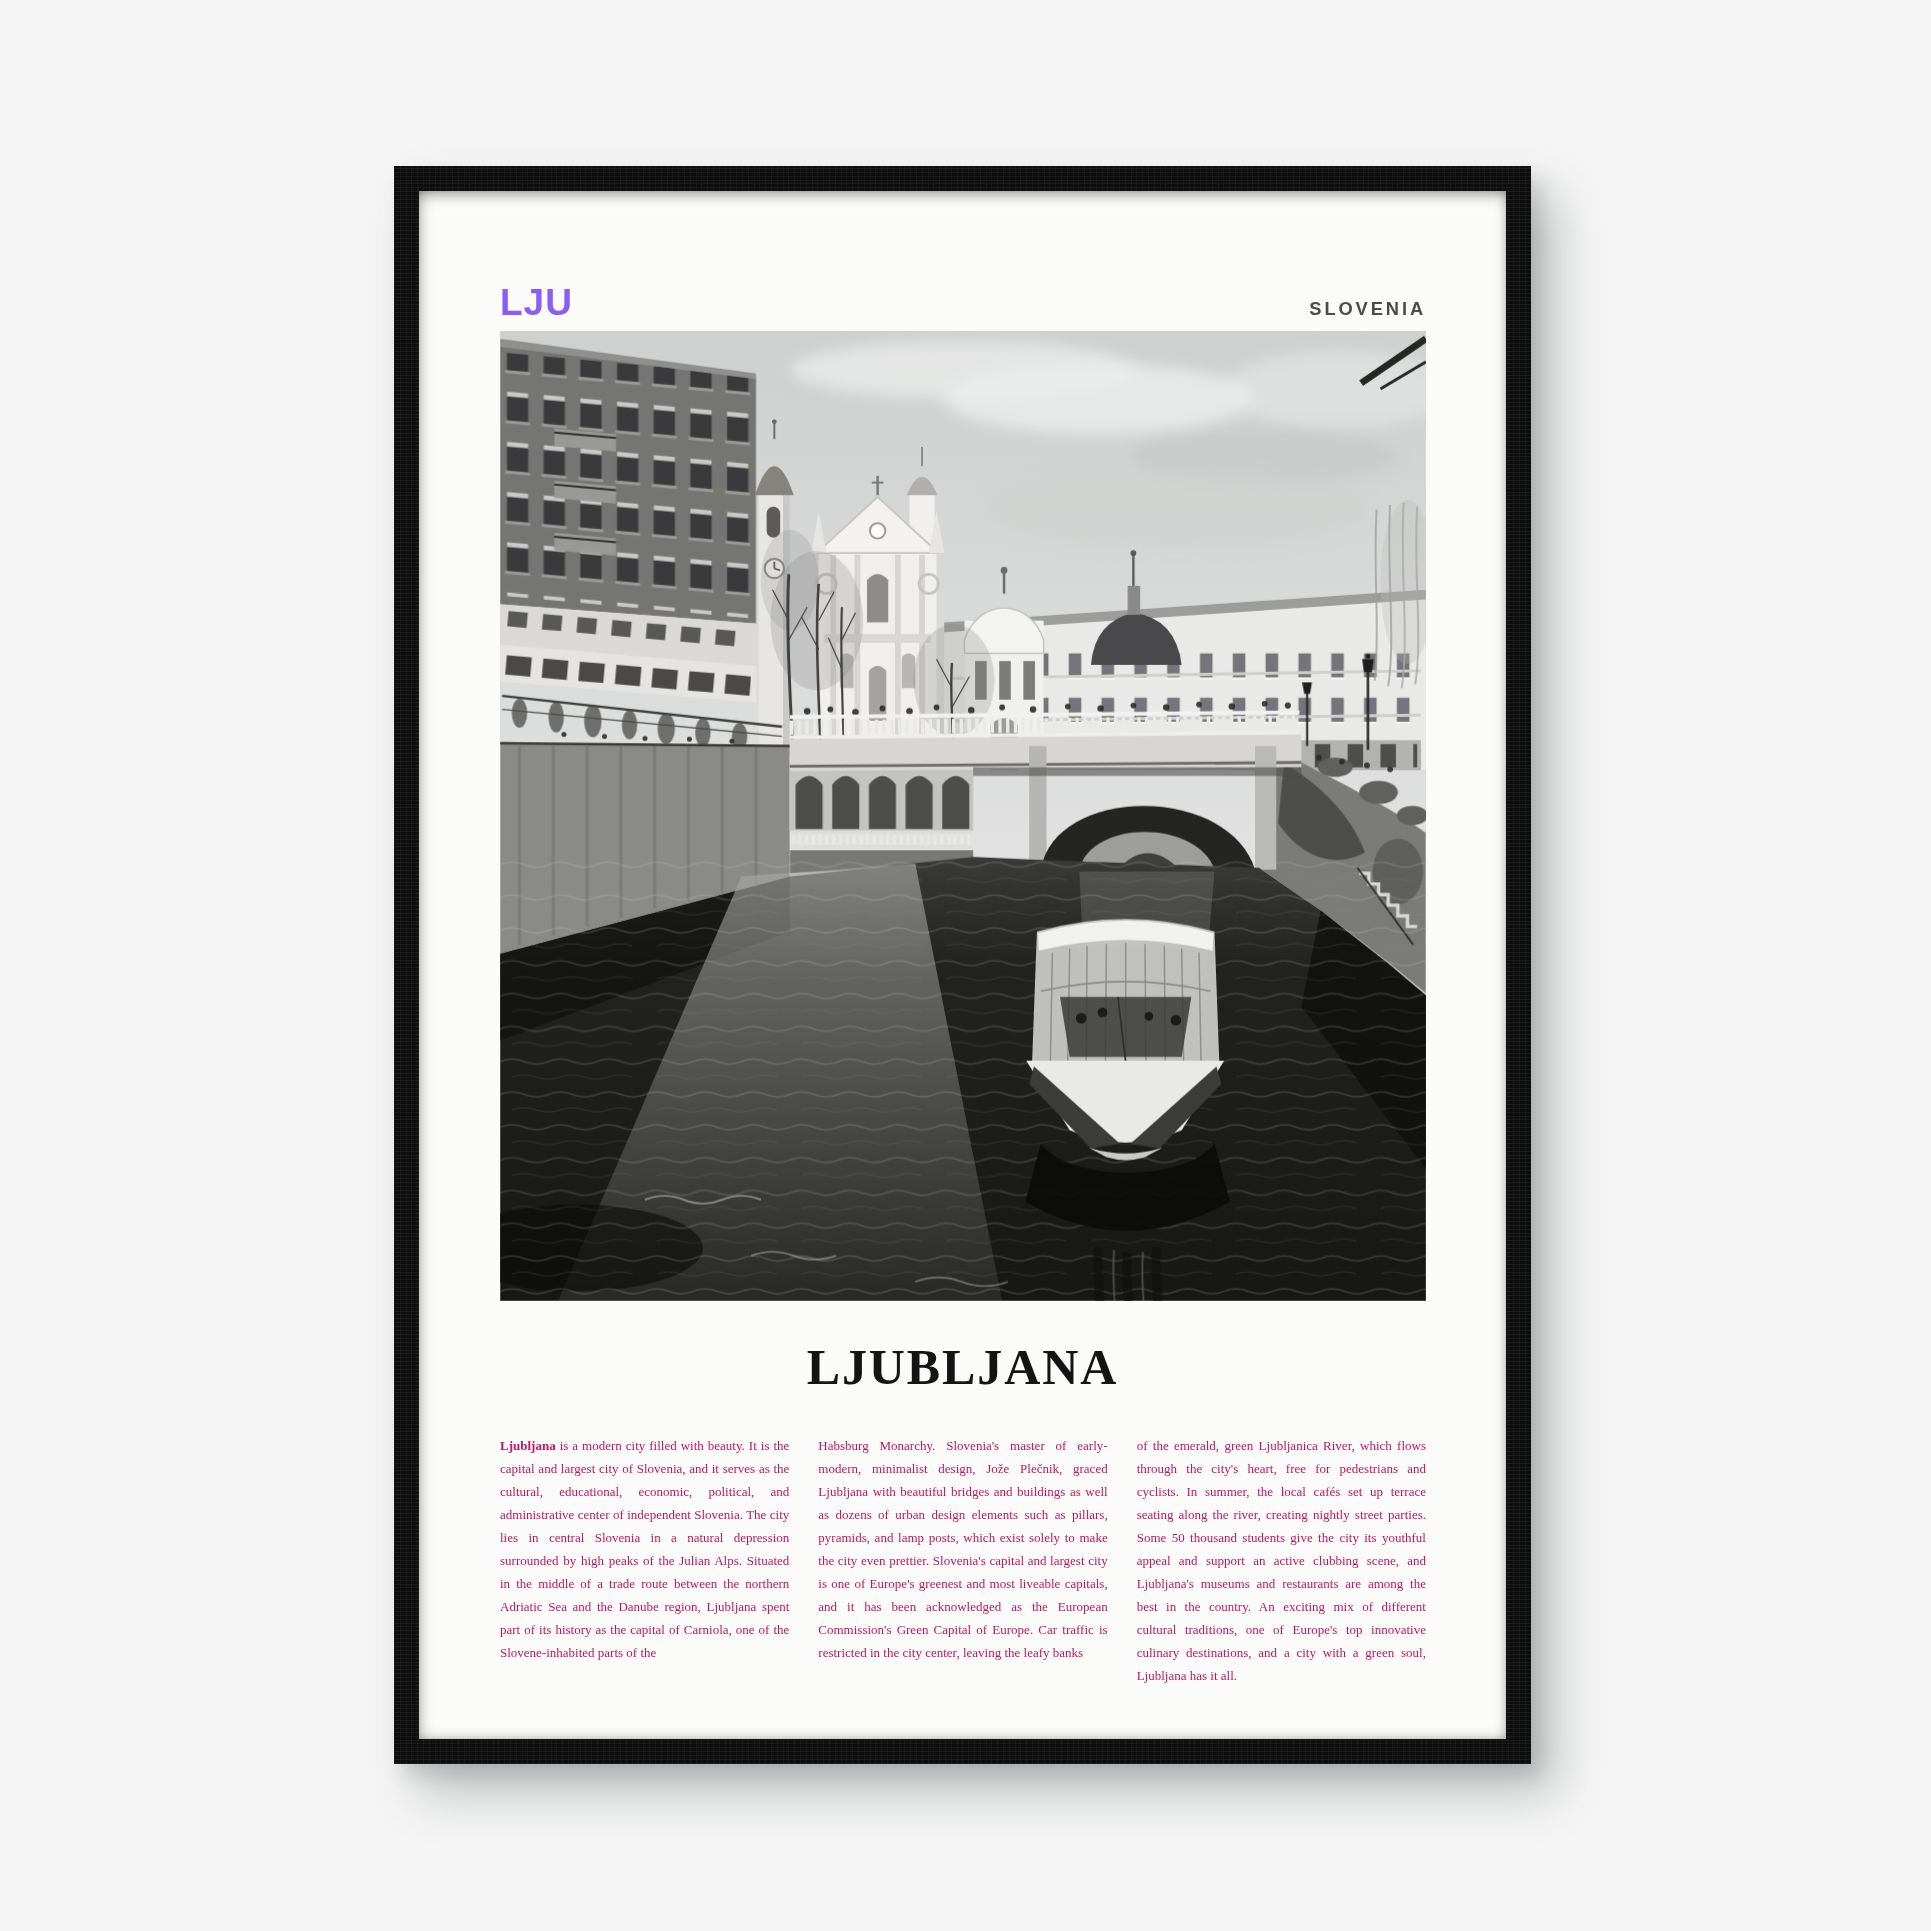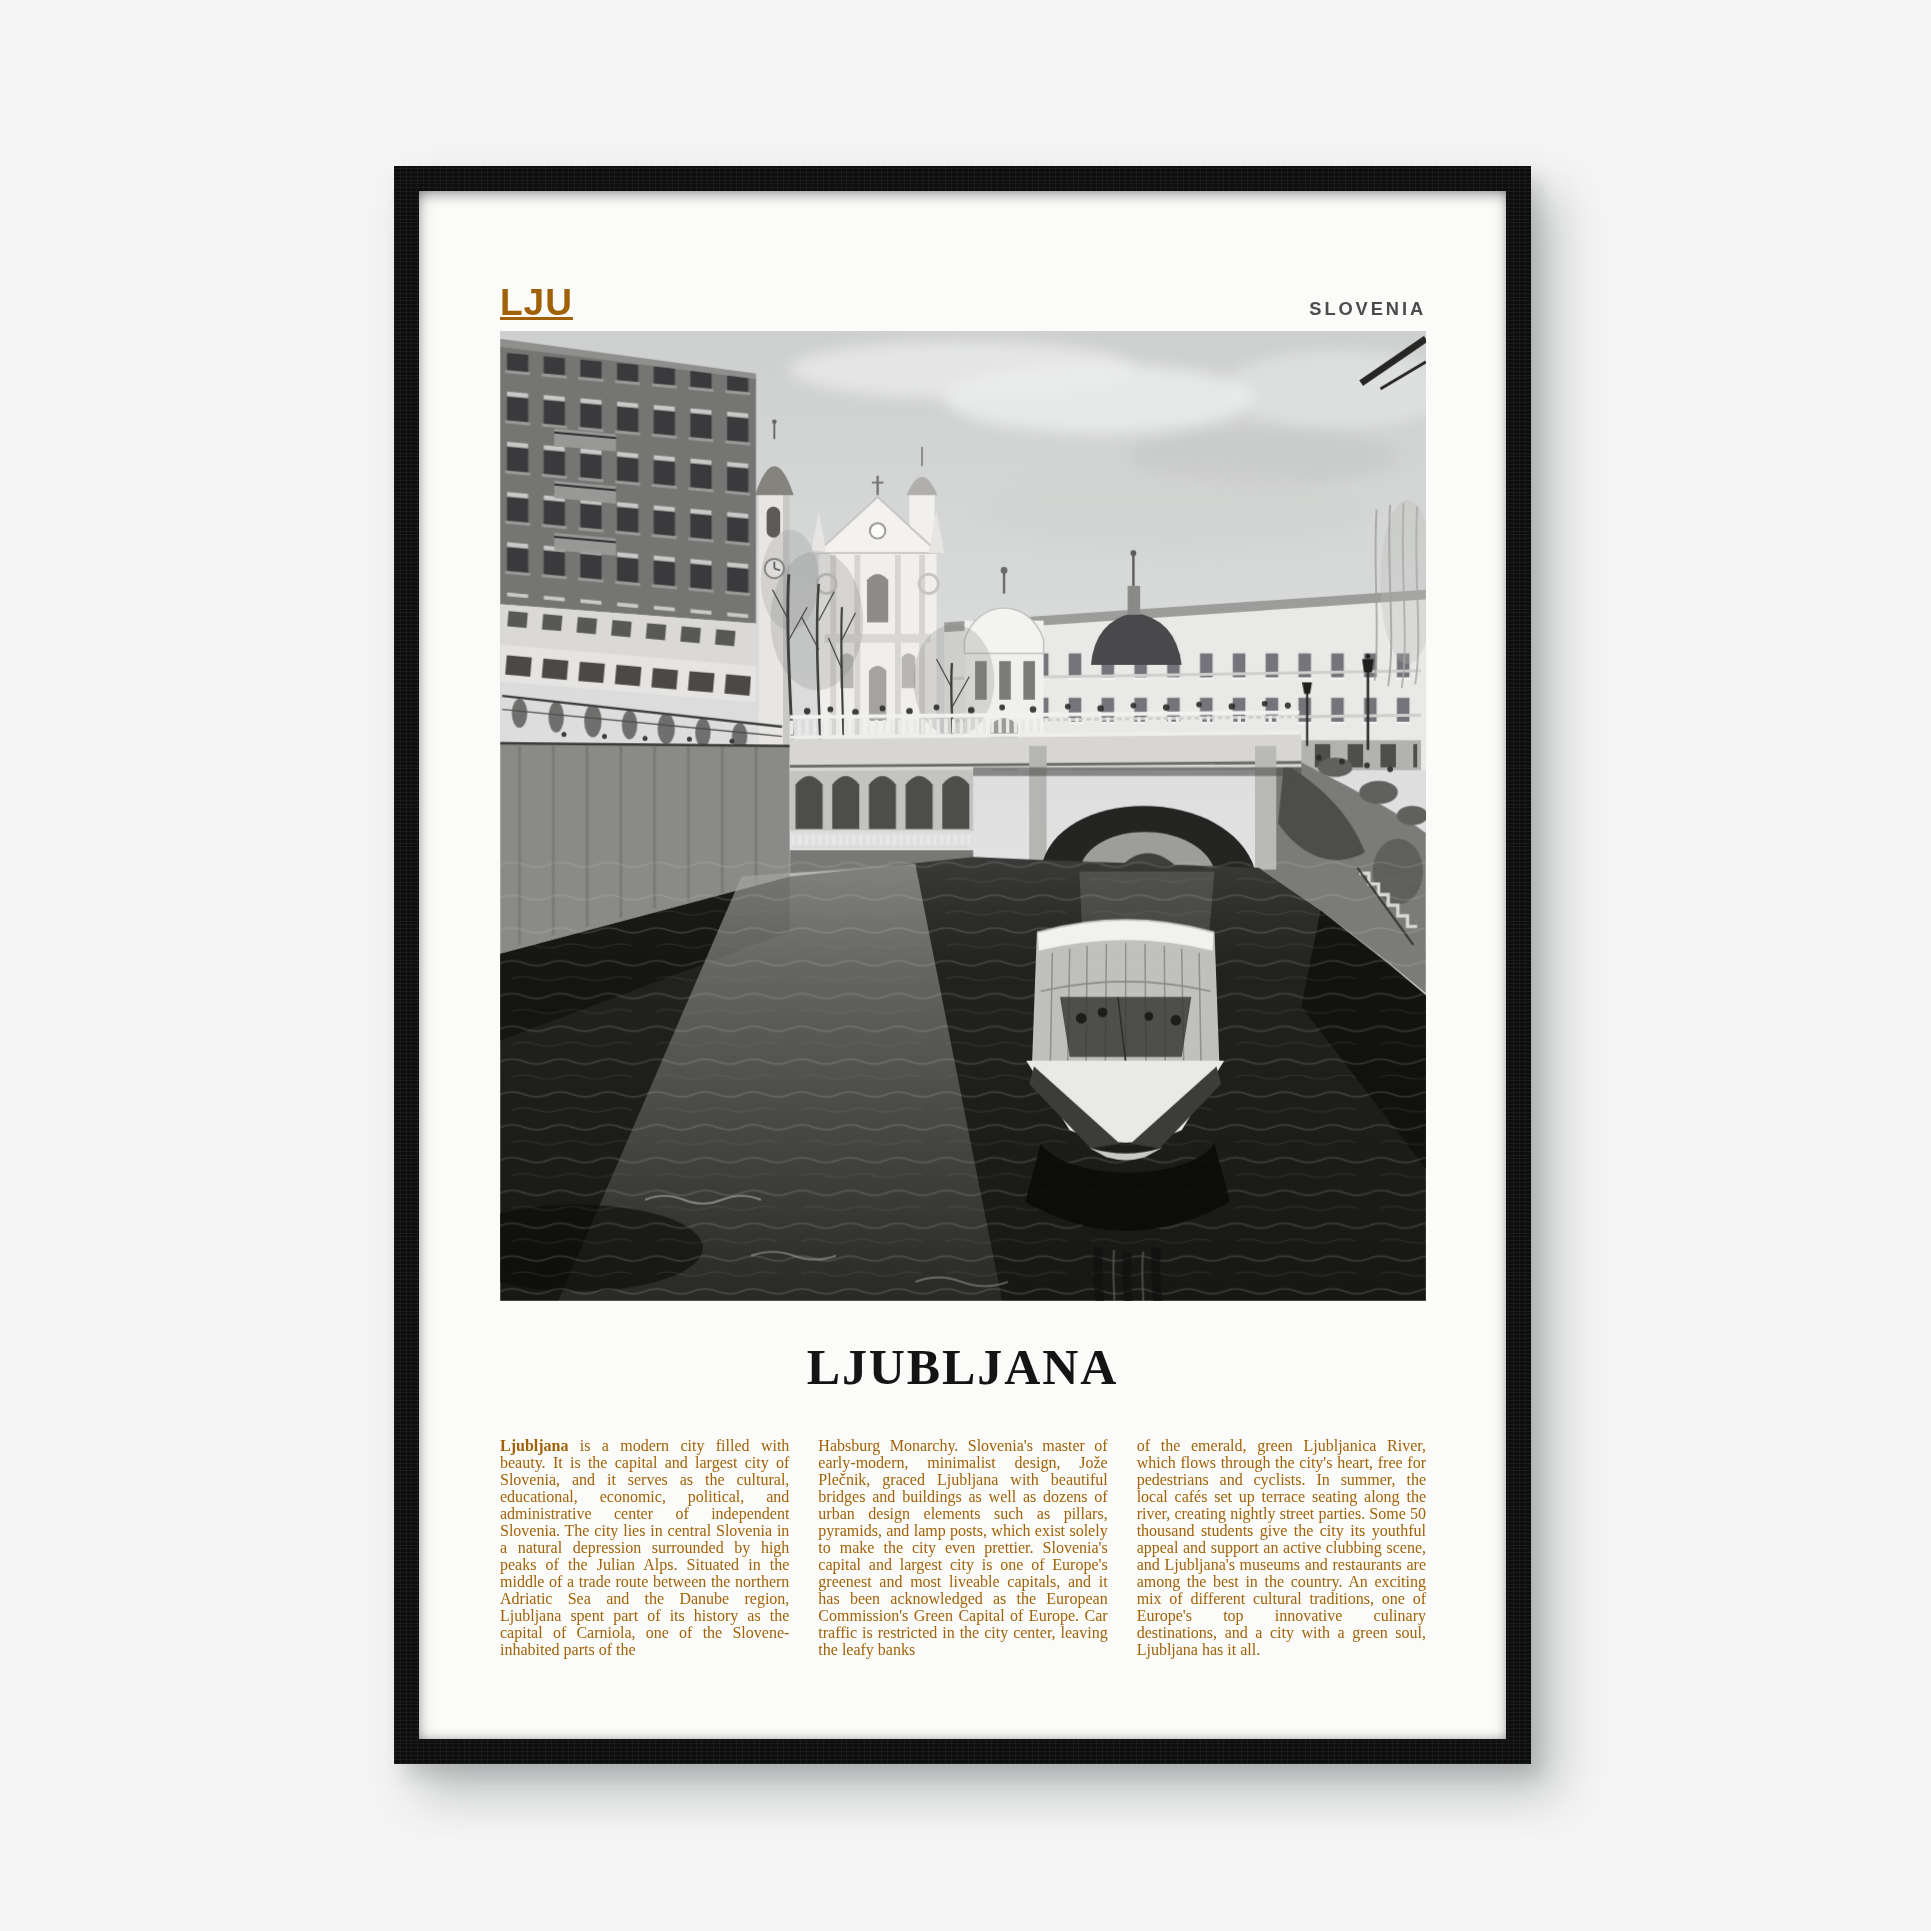--- a/index.html
+++ b/index.html
@@ -10,30 +10,30 @@
          background-image:repeating-linear-gradient(0deg, rgba(255,255,255,.05) 0 1px, transparent 1px 3.9px),
                           repeating-linear-gradient(90deg, rgba(255,255,255,.04) 0 1px, transparent 1px 5.8px);
          box-shadow:25px 29px 46px rgba(70,75,78,.30), 9.7px 11.6px 17.4px rgba(70,75,78,.18);}
   .mat{position:relative;width:1087px;height:1548px;background:#fbfbfa;
        box-shadow:inset 0 9.7px 15.4px -7.7px rgba(0,0,0,.45),
                   inset 9.7px 0 15.4px -9.7px rgba(0,0,0,.28),
                   inset -7.7px 0 13.5px -8.7px rgba(0,0,0,.22),
                   inset 0 -7.7px 13.5px -8.7px rgba(0,0,0,.28);}
   .poster-header{position:absolute;left:81px;top:93px;width:926px;display:flex;
                  justify-content:space-between;align-items:baseline;}
-  .city-code{font-size:37px;font-weight:bold;letter-spacing:1px;color:#a16207;line-height:1;text-decoration:underline;}
+  .city-code{font-size:37px;font-weight:bold;letter-spacing:1px;color:#8b5cf6;line-height:1;}
   .country-label{font-size:18.3px;font-weight:bold;letter-spacing:2.9px;color:#4c4c4c;line-height:1;}
   .photo{position:absolute;left:81px;top:140px;width:926px;height:970px;overflow:hidden;background:#d6d8d7;}
   .photo svg{display:block;}
   .poster-title{position:absolute;left:0;top:1151px;width:100%;text-align:center;
                 font-family:"Liberation Serif", serif;font-weight:bold;font-size:50px;
                 letter-spacing:1.9px;color:#141414;line-height:1;}
   .columns{position:absolute;left:81px;top:1230px;width:926px;display:flex;gap:29px;}
-  .col{flex:1 1 0;font-family:"Liberation Serif", serif;font-size:16px;line-height:17px;
-       color:#a16207;text-align:justify;}
+  .col{flex:1 1 0;font-family:"Liberation Serif", serif;font-size:13px;line-height:23px;
+       color:#be185d;text-align:justify;}
   .col b{font-weight:bold;}
 </style>
 </head>
 <body>
 
 <div class="wall">
   <div class="frame">
     <div class="mat">
 
       <div class="poster-header">

